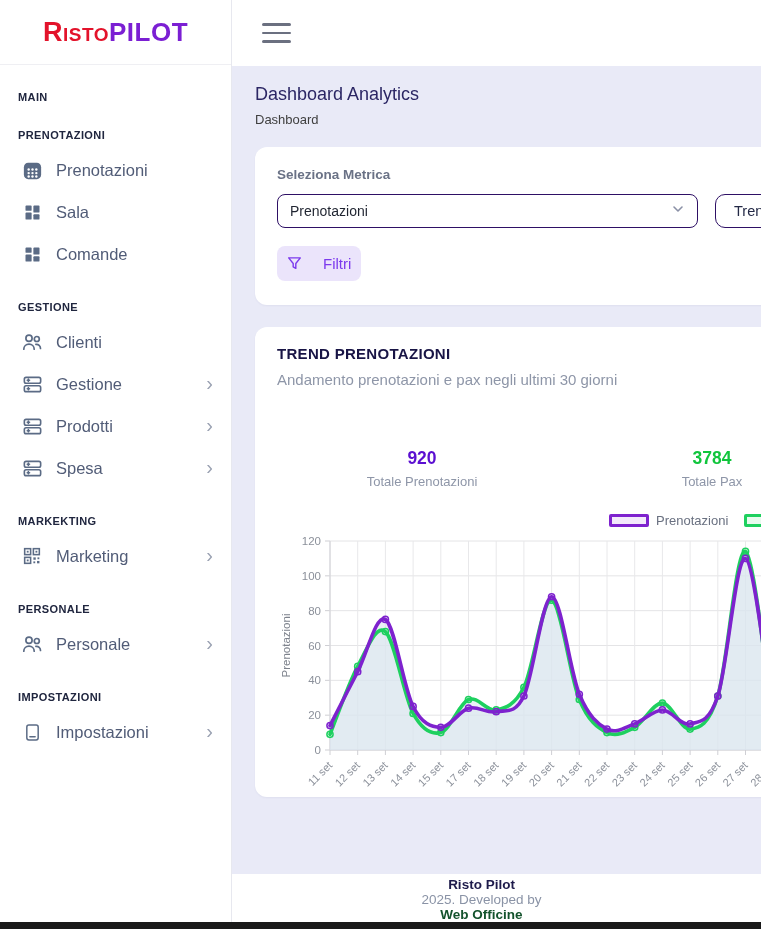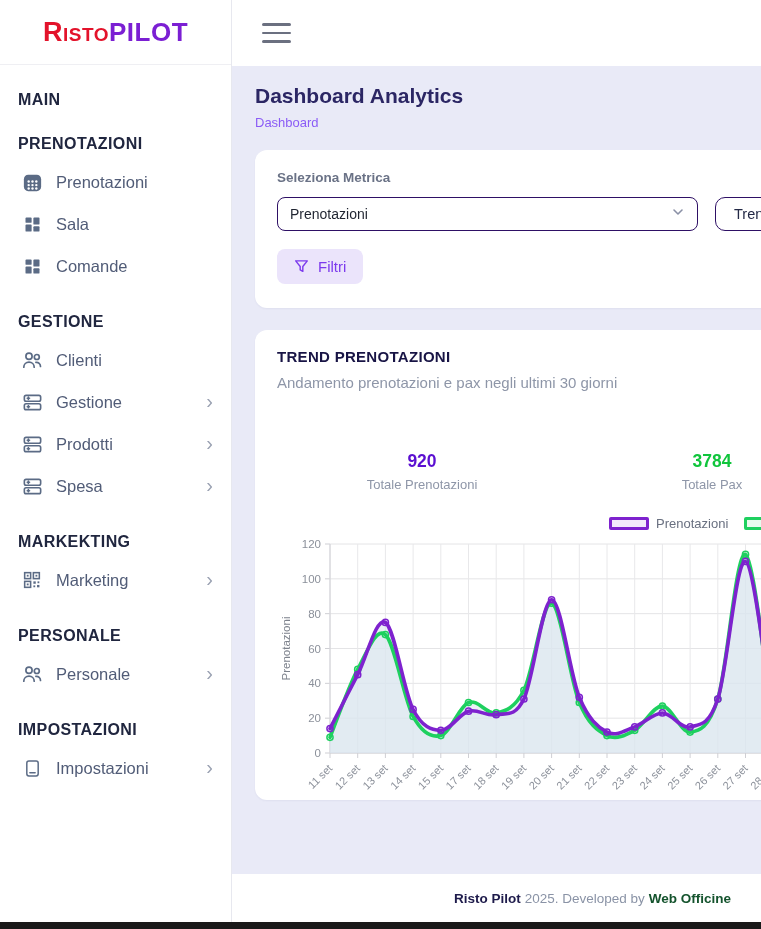--- a/index.html
+++ b/index.html
@@ -9,56 +9,56 @@
     -webkit-font-smoothing:antialiased;
   }
   .app{display:flex;width:761px;height:922px;}
   
   .sidebar{width:232px;min-width:232px;height:922px;background:#fff;border-right:1px solid #e7e8ef;box-sizing:border-box;}
   .logo-area{height:64px;display:flex;align-items:center;justify-content:center;border-bottom:1px solid #efeff3;}
   .logo-risto{display:inline-block;color:#e3132b;font-weight:800;font-size:19px;letter-spacing:.5px;}
   .logo-risto::first-letter{font-size:27px;}
   .logo-pilot{display:inline-block;color:#7b1fd3;font-weight:800;font-size:26px;letter-spacing:.5px;}
   .nav-section{margin-top:26px;}
-  .nav-section-label{padding:0 0 0 18px;font-size:16px;font-weight:700;color:#20263f;letter-spacing:.4px;}
+  .nav-section-label{padding:0 0 0 18px;font-size:11px;font-weight:700;color:#20263f;letter-spacing:.4px;}
   .nav-items{margin-top:8px;}
   .nav-item{display:flex;align-items:center;height:42px;padding:0 18px 0 20px;cursor:pointer;}
   .nav-item .nv-icon{width:24px;height:24px;display:flex;align-items:center;justify-content:center;flex:0 0 24px;}
   .nav-item .nv-label{margin-left:12px;font-size:16.5px;color:#515c77;flex:1;}
   .nav-item .nv-chevron{font-size:20px;line-height:1;color:#9aa1b2;font-weight:400;padding-bottom:3px;}
   
   .main{flex:1;display:flex;flex-direction:column;overflow:hidden;}
   .topbar{height:66px;background:#fff;display:flex;align-items:center;padding-left:26px;box-sizing:border-box;}
   .hamburger{background:none;border:none;cursor:pointer;padding:4px;display:flex;flex-direction:column;gap:6px;}
   .hamburger span{display:block;width:29px;height:2.6px;background:#6b7080;border-radius:2px;}
   .content{flex:1;background:#e9eaf7;padding:18px 0 0 23px;box-sizing:border-box;overflow:hidden;}
-  .page-title{font-size:21px;font-weight:700;color:#2b2664;}
-  .breadcrumb{margin-top:7px;font-size:13px;color:#8b5cf6;cursor:pointer;}
+  .page-title{font-size:18px;font-weight:400;color:#2b2664;}
+  .breadcrumb{margin-top:7px;font-size:13px;color:#404040;cursor:pointer;}
   .card{background:#fff;border-radius:12px;box-shadow:0 1px 2px rgba(40,40,90,.05);width:1180px;box-sizing:border-box;}
   .metric-card{margin-top:20px;padding:20px 22px 24px 22px;}
   .metric-label{font-size:13.5px;font-weight:700;color:#6a7286;}
   .metric-row{display:flex;align-items:center;gap:17px;margin-top:12px;}
   .metric-select{width:421px;height:34px;border:1.5px solid #2e1065;border-radius:8px;background:#fff;display:flex;align-items:center;padding:0 12px;box-sizing:border-box;cursor:pointer;}
   .metric-select .sel-text{font-size:14px;color:#1f2430;flex:1;}
   .trend-button{height:34px;border:1.5px solid #2e1065;border-radius:10px;background:#fff;padding:0 18px;font-size:14.5px;font-weight:500;color:#232946;cursor:pointer;font-family:inherit;}
-  .filters-button{margin-top:18px;display:inline-flex;align-items:center;gap:9px;padding:9px 17px;border:none;border-radius:8px;background:#ebe4fb;color:#7c3aed;font-size:15px;cursor:pointer;font-family:inherit;}
+  .filters-button{margin-top:18px;display:inline-flex;align-items:center;gap:21px;padding:9px 10px;border:none;border-radius:8px;background:#ebe4fb;color:#7c3aed;font-size:15px;cursor:pointer;font-family:inherit;}
   .chart-card{margin-top:22px;padding:18px 22px 14px 22px;height:470px;}
   .chart-title{font-size:15px;font-weight:800;color:#181445;letter-spacing:.3px;}
   .chart-subtitle{font-size:15px;color:#8e96a8;margin-top:9px;}
   .stats-row{display:flex;margin-top:24px;}
   .stat{width:290px;text-align:center;margin-top:36px;}
   .stat-value{font-size:17.5px;font-weight:700;}
   .stat-label{font-size:13px;color:#8e96a8;margin-top:5px;}
   .legend-row{display:flex;align-items:center;margin:24px 0 0 332px;}
   .legend-item{display:flex;align-items:center;gap:7px;margin-right:16px;}
   .legend-swatch{display:inline-block;width:40px;height:13px;border:3px solid;border-radius:2px;box-sizing:border-box;}
   .legend-label{font-size:13px;color:#697080;}
   .chart-wrap{margin-top:2px;}
   
-  .footer{height:48px;background:#fff;width:529px;display:flex;align-items:center;justify-content:flex-end;padding-right:30px;box-sizing:border-box;font-size:13.5px;}
+  .footer{height:48px;background:#fff;width:529px;display:flex;align-items:center;justify-content:flex-end;padding-right:30px;box-sizing:border-box;font-size:13.5px;flex-direction:column;}
   .footer .f-brand{font-weight:700;color:#1e1b4b;}
   .footer .f-mid{color:#8a93a6;margin:0 4px;}
   .footer .f-link{font-weight:700;color:#14532d;cursor:pointer;}
   .bottom-bar{width:761px;height:7px;background:#191919;}
 </style>
 </head>
 <body>
 
 <div class="app">
 

